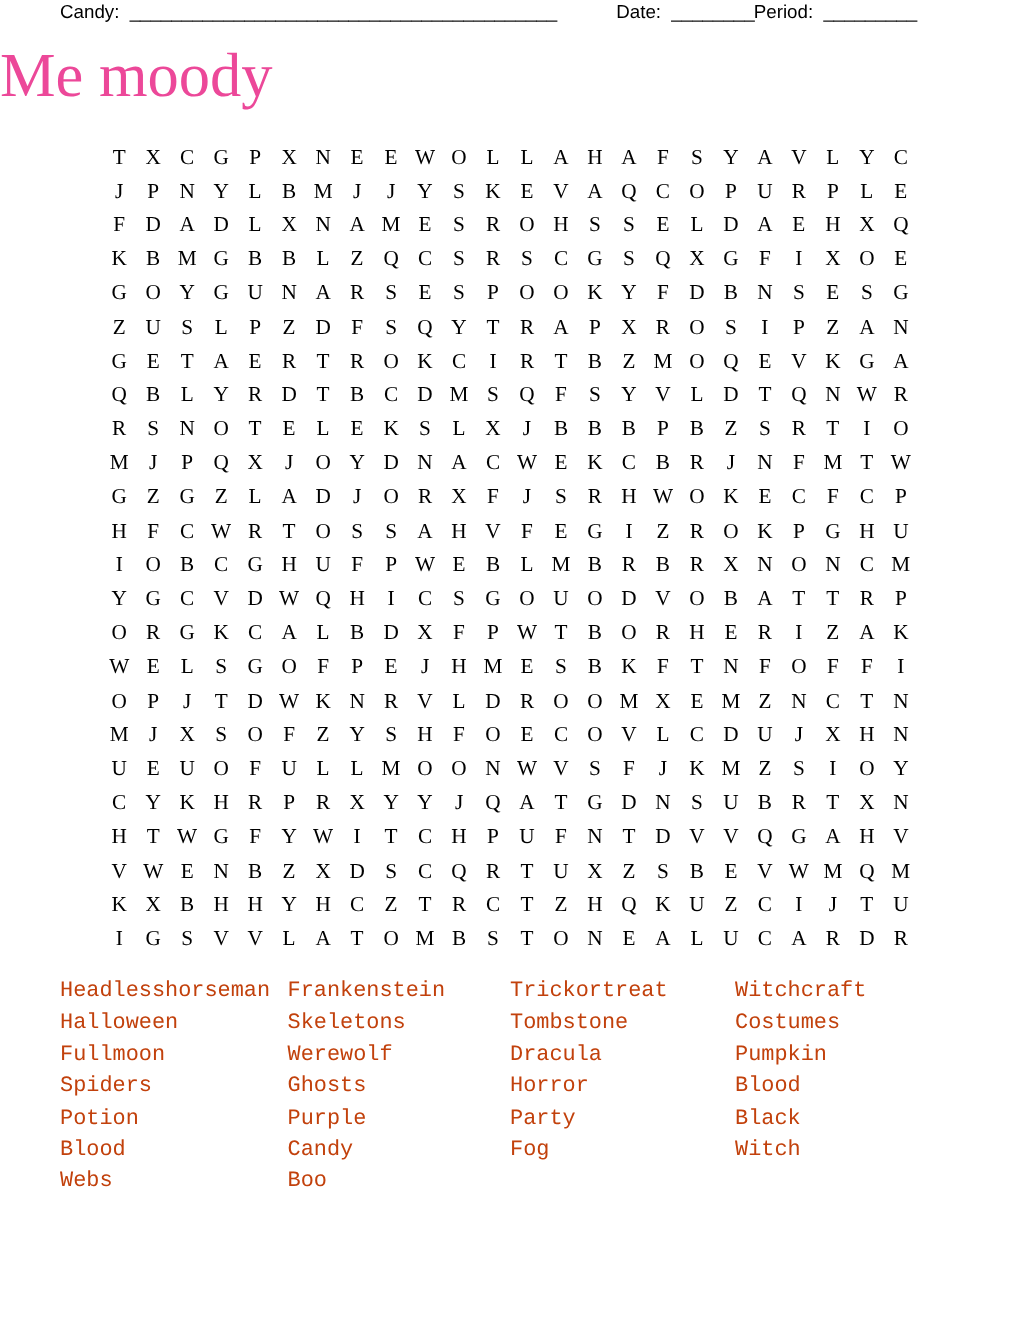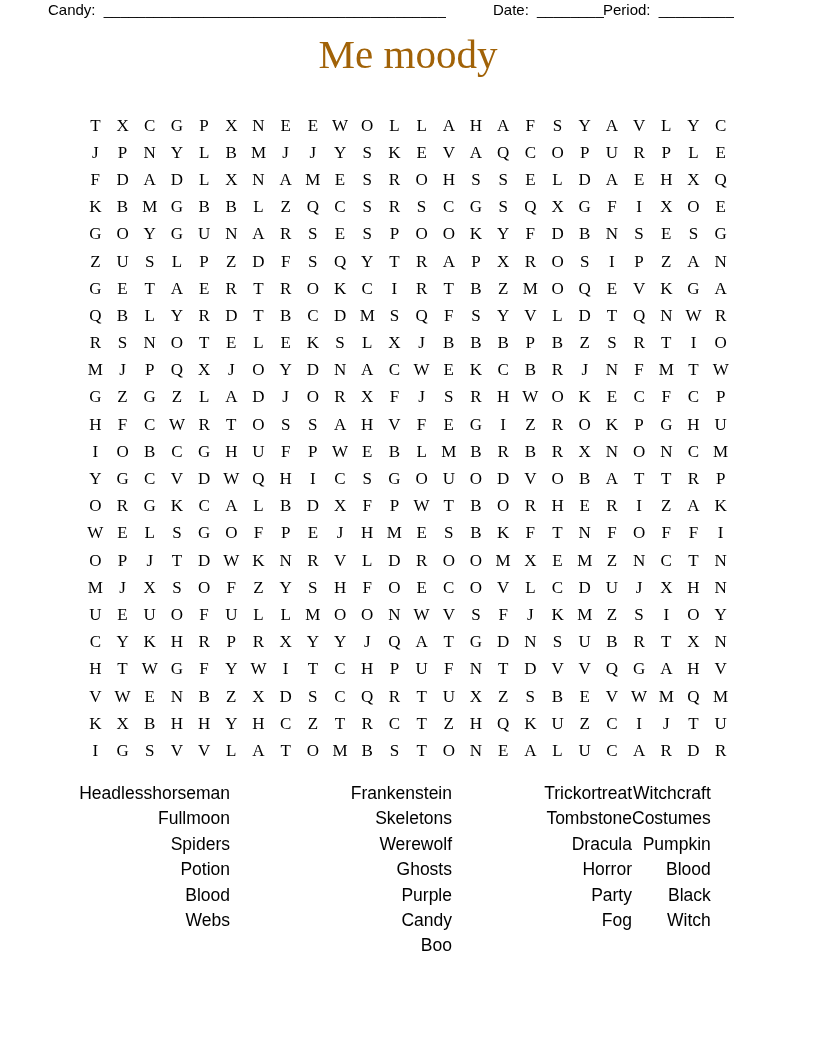--- a/index.html
+++ b/index.html
@@ -37,26 +37,25 @@
   .blank {
     letter-spacing: 0;
     margin-left: 4px;
   }
   
   .title {
     position: absolute;
     top: 30px;
     left: 0;
     width: 100%;
-    text-align: center;
     font-family: "Liberation Serif", serif;
     font-weight: 400;
-    font-size: 41px;
+    font-size: 50px;
     line-height: 1.2;
-    color: #a16207;
+    color: #ec4899;
   }
   
   .grid {
     position: absolute;
     top: 112px;
     left: 50%;
     transform: translateX(-50%);
     font-family: "Liberation Serif", serif;
     font-size: 17px;
     color: #000;
@@ -71,28 +70,27 @@
     display: flex;
     align-items: center;
     justify-content: center;
   }
   
   .word-list {
     position: absolute;
     top: 781px;
     left: 48px;
     display: flex;
-    font-family: Liberation Sans, sans-serif;
+    font-family: Liberation Mono, monospace;
     font-size: 17.5px;
-    color: #000000;
-    text-align: right;
+    color: #c2410c;
   }
   .word-col { flex: none; }
   .word-col:nth-child(1) { width: 182px; }
-  .word-col:nth-child(2) { width: 178px; margin-left: 44px; }
+  .word-col:nth-child(2) { width: 178px; }
   .word-col:nth-child(3) { width: 180px; }
   .word-item {
     height: 25.4px;
     line-height: 25.4px;
     white-space: nowrap;
   }
 </style>
 </head>
 <body>
 
@@ -738,20 +736,21 @@
         <span class="grid-cell">A</span>
         <span class="grid-cell">R</span>
         <span class="grid-cell">D</span>
         <span class="grid-cell">R</span>
       </div>
     </div>
 
   <div class="word-list">
       <div class="word-col">
         <div class="word-item">Headlesshorseman</div>
+        <div class="word-item">Halloween</div>
         <div class="word-item">Fullmoon</div>
         <div class="word-item">Spiders</div>
         <div class="word-item">Potion</div>
         <div class="word-item">Blood</div>
         <div class="word-item">Webs</div>
       </div>
       <div class="word-col">
         <div class="word-item">Frankenstein</div>
         <div class="word-item">Skeletons</div>
         <div class="word-item">Werewolf</div>

